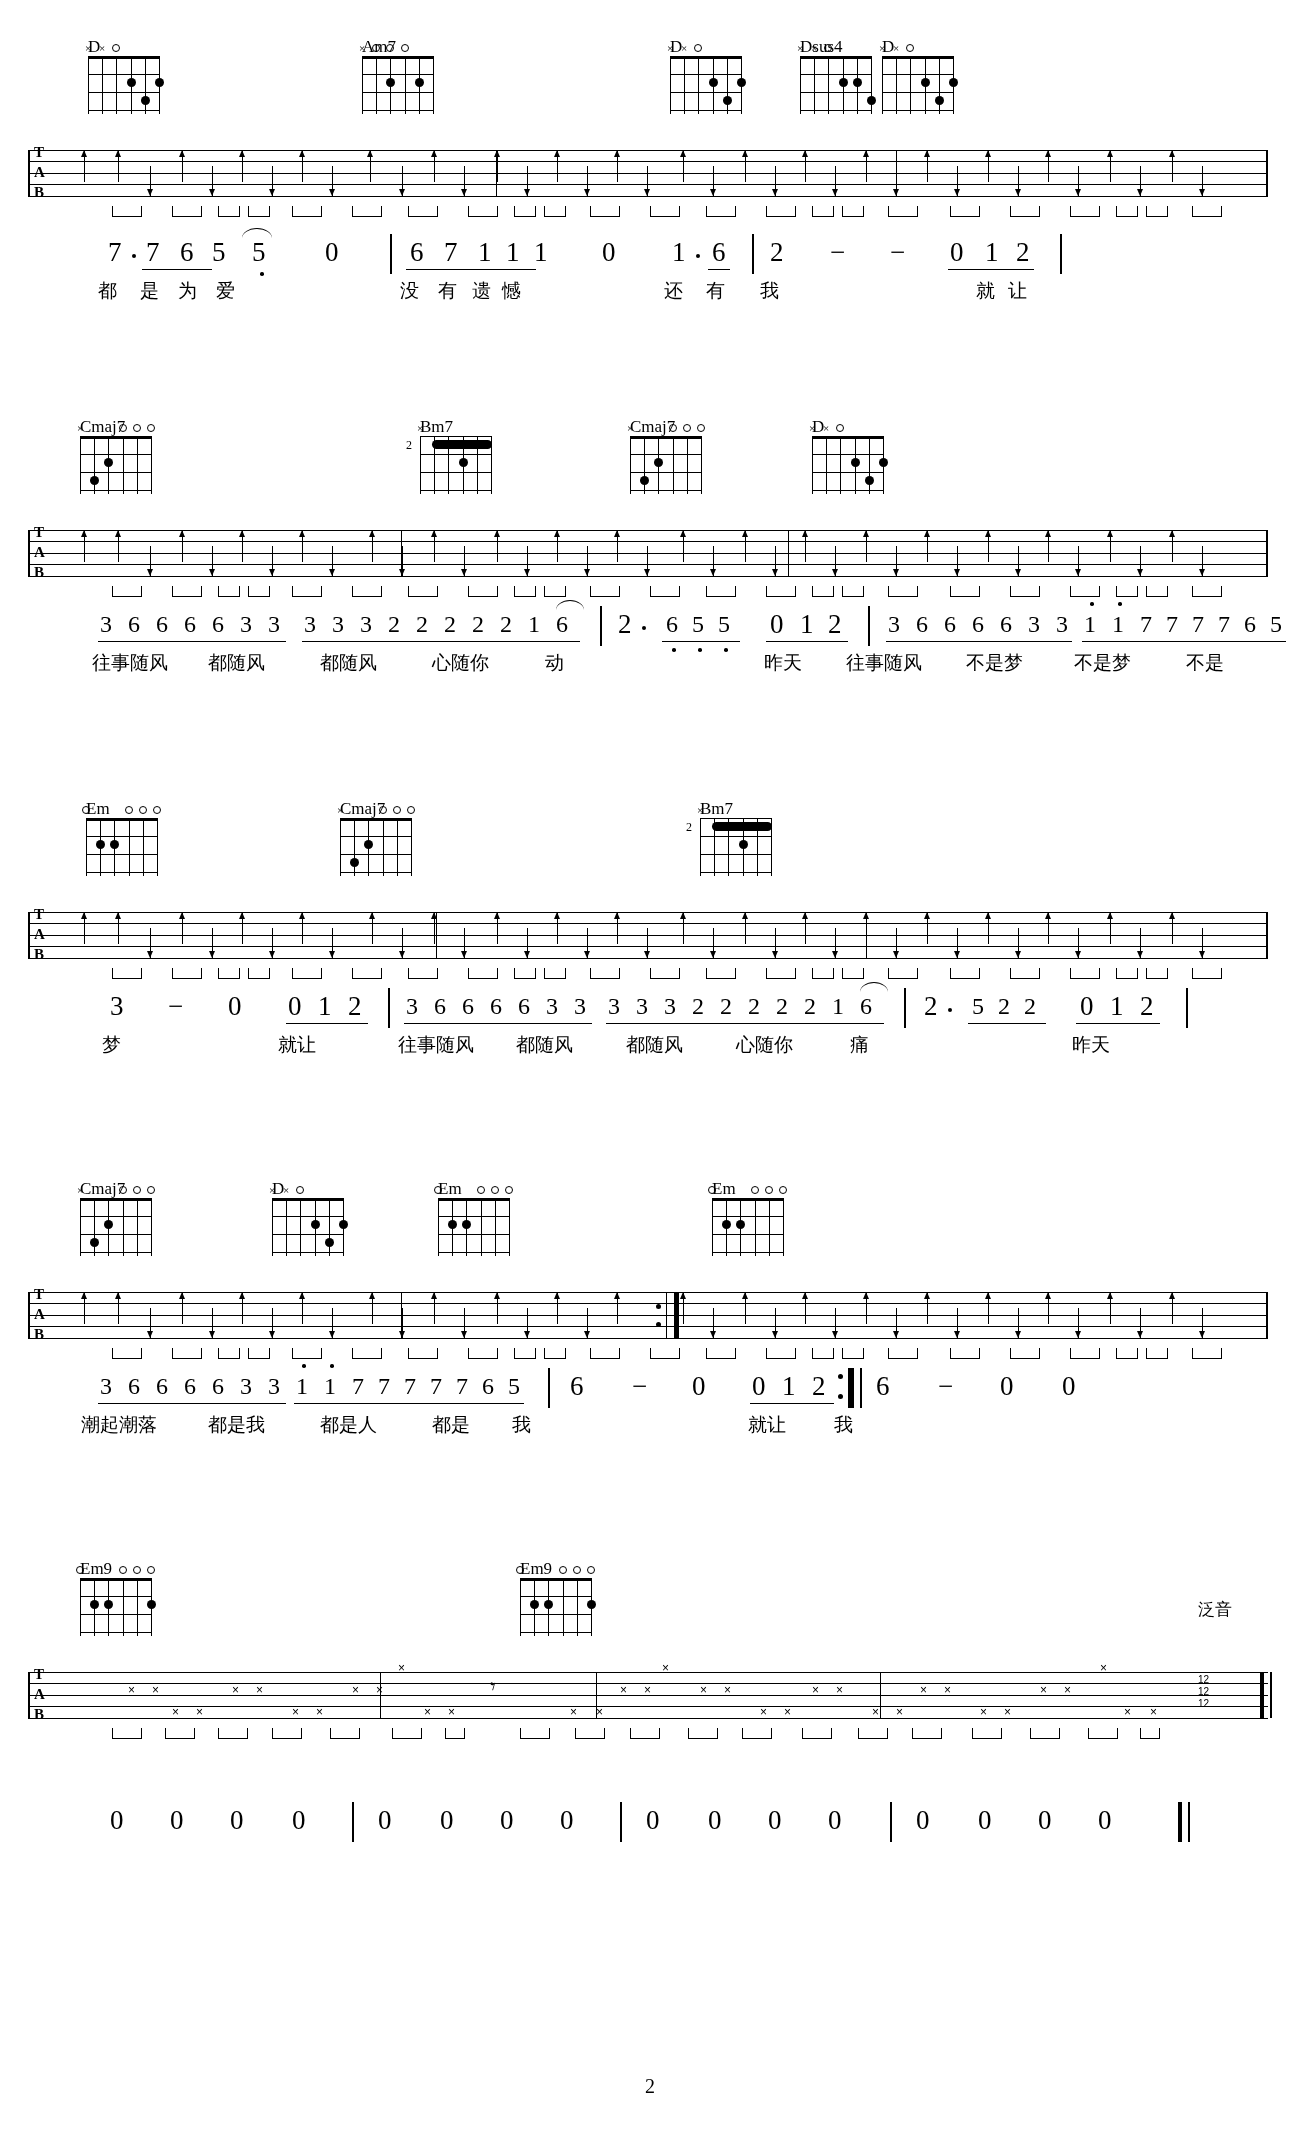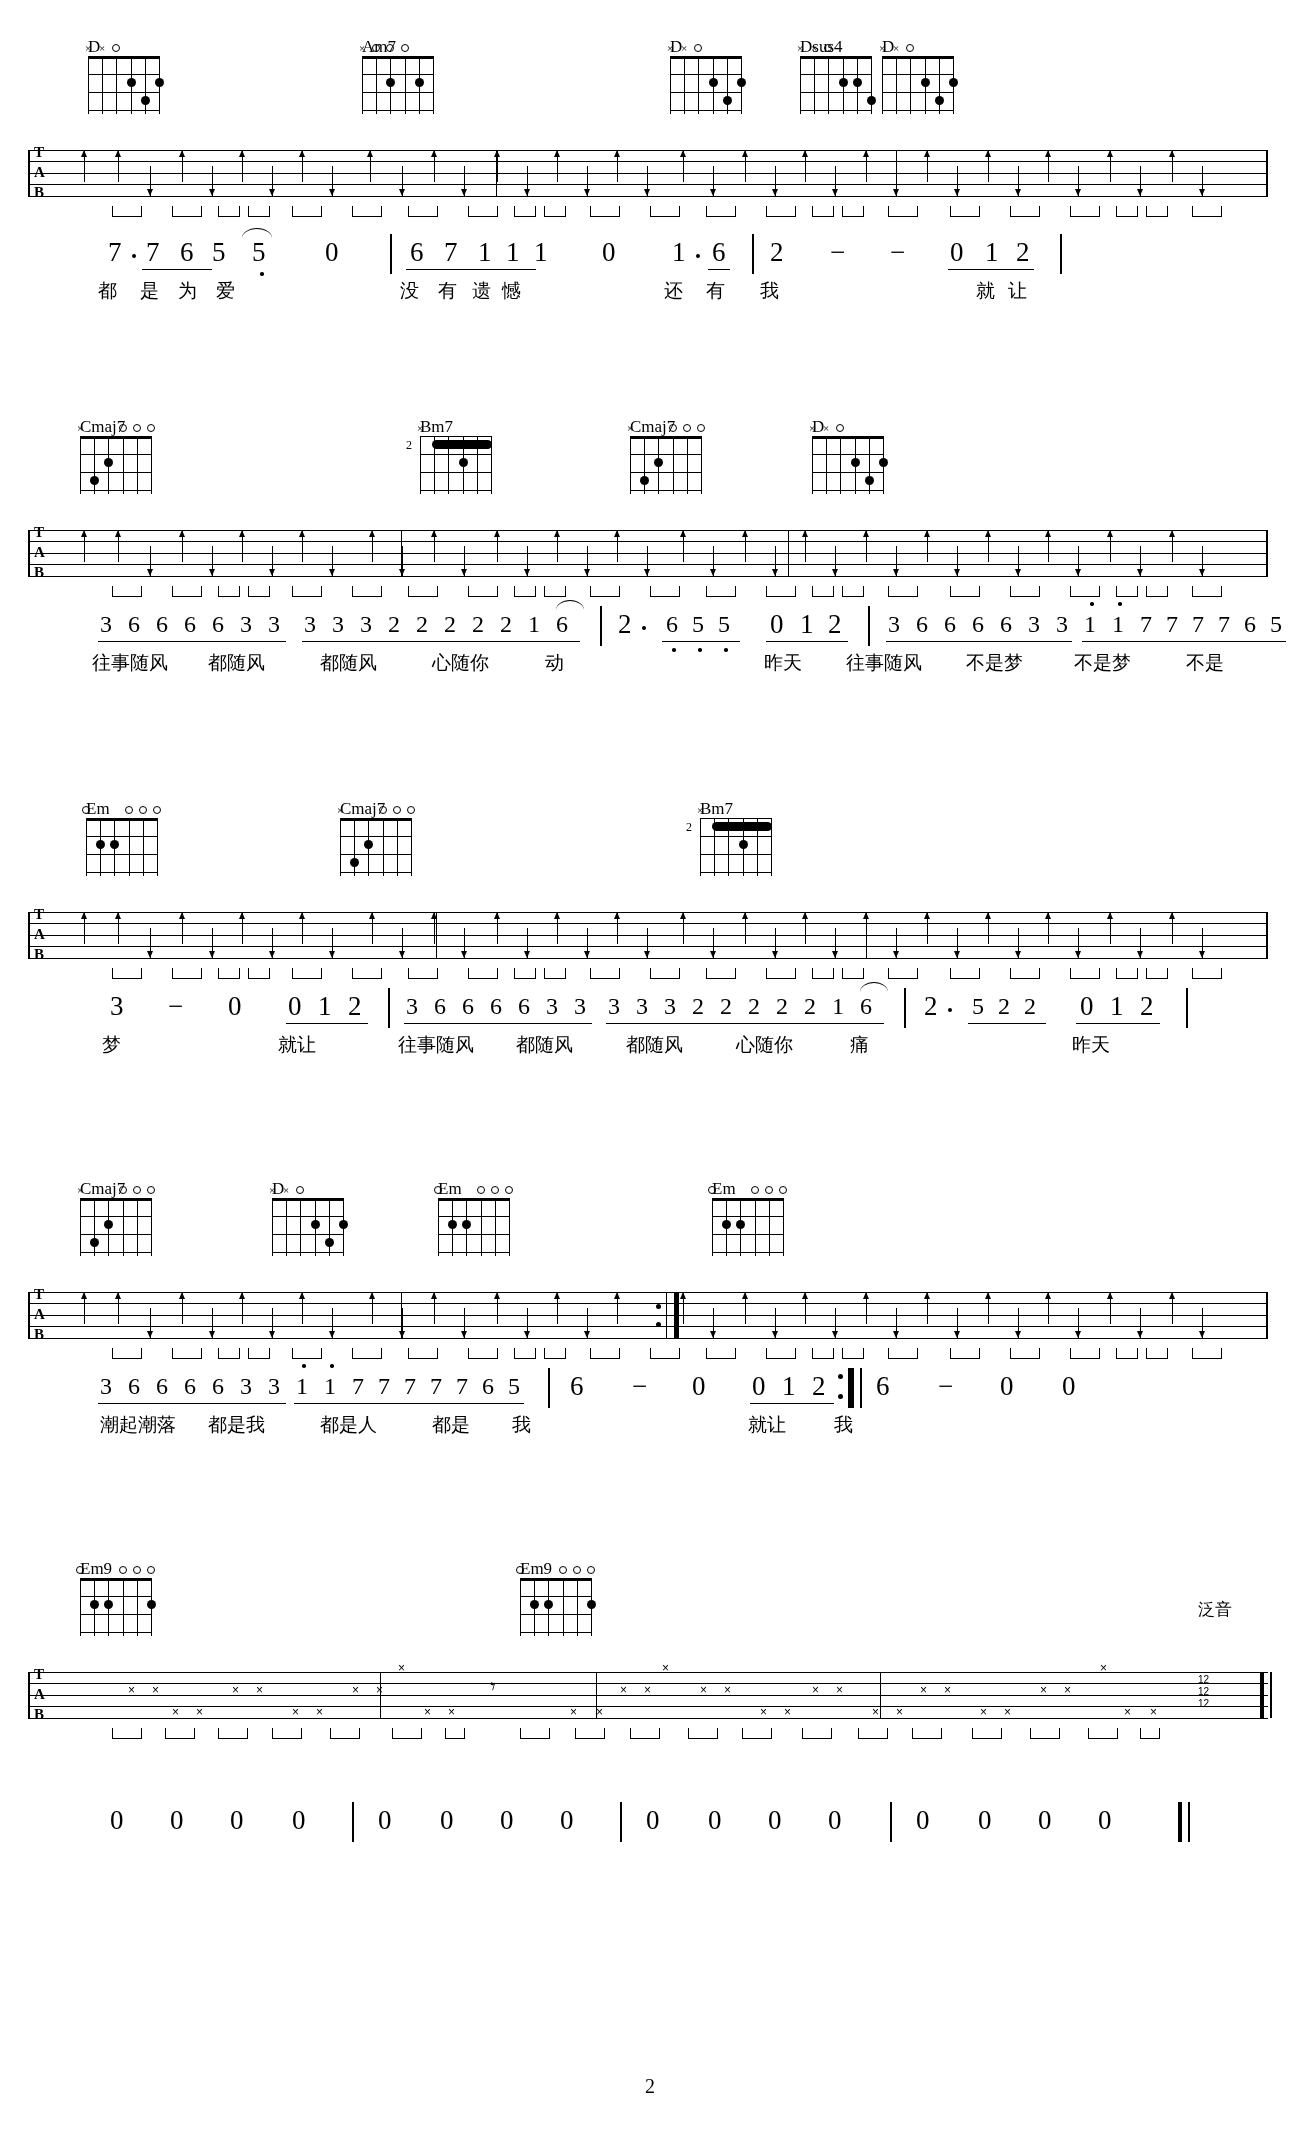--- a/index.html
+++ b/index.html
@@ -1161,21 +1161,21 @@
       <div class="underl" style="left:750px; top:31px; width:84px;"></div>
       <div class="jprepeat" style="left:848px; top:-4px; height:40px;"></div>
       <div class="jpbar" style="left:860px; top:-4px; height:40px;"></div>
       <div class="repeat-dots" style="left:838px; top:2px;"></div>
       <div class="repeat-dots" style="left:838px; top:22px;"></div>
       <span class="num" style="left:876px; top:0;">6</span>
       <span class="num" style="left:938px; top:0;">−</span>
       <span class="num" style="left:1000px; top:0;">0</span>
       <span class="num" style="left:1062px; top:0;">0</span>
 
-      <span class="lyr" style="left:100px; top:42px;">潮起潮落</span>
+      <span class="lyr" style="left:81px; top:42px;">潮起潮落</span>
       <span class="lyr" style="left:208px; top:42px;">都是我</span>
       <span class="lyr" style="left:320px; top:42px;">都是人</span>
       <span class="lyr" style="left:432px; top:42px;">都是</span>
       <span class="lyr" style="left:512px; top:42px;">我</span>
       <span class="lyr" style="left:748px; top:42px;">就让</span>
       <span class="lyr" style="left:834px; top:42px;">我</span>
     </div>
   </div>
 
   <div class="system" style="position:absolute; left:0; top:1560px; height:350px;">

